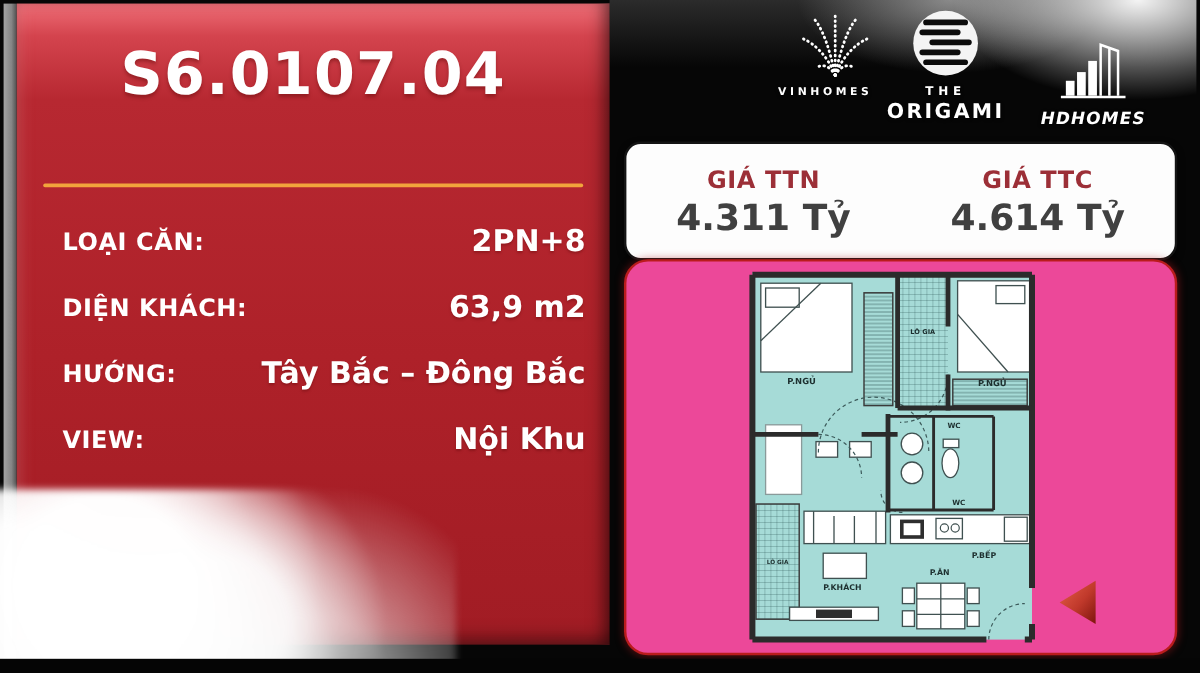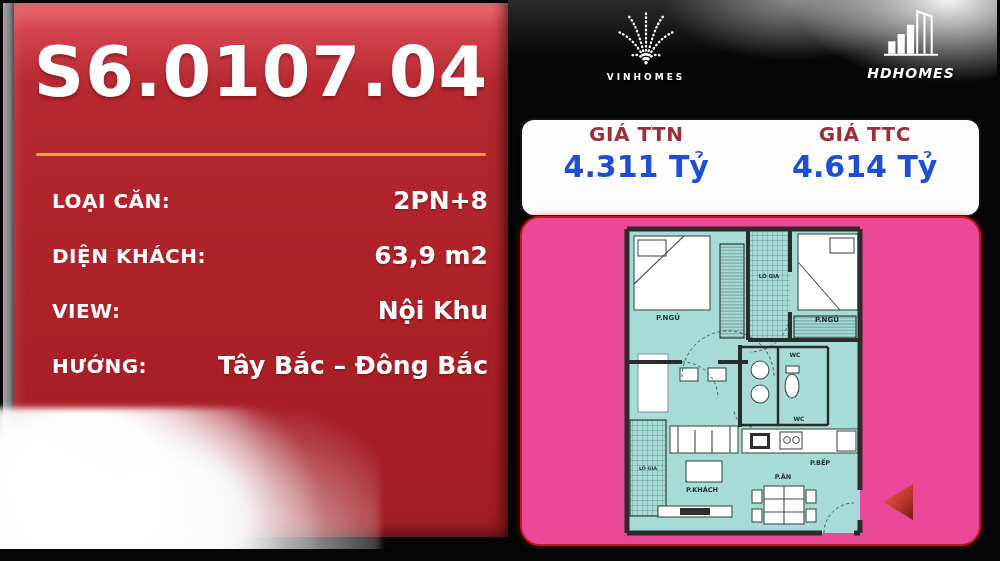--- a/index.html
+++ b/index.html
@@ -10,21 +10,21 @@
   
   .gray-bar{left:3px;top:3px;width:11px;height:554px;
     background:linear-gradient(90deg,#a3a3a3,#858585 60%,#4e4e4e);}
 
   
   .red-panel{left:14px;top:3px;width:494px;height:534px;
     background:linear-gradient(180deg,#ef6e77 0%,#d4444e 5%,#b72831 15%,#ae2129 55%,#a11c24 100%);
     box-shadow:inset -10px 0 14px -6px rgba(0,0,0,.55), inset 0 -12px 16px -8px rgba(0,0,0,.45),
                inset 8px 0 12px -6px rgba(255,150,155,.35);}
   .unit-code{position:absolute;left:0;right:0;top:34px;text-align:center;color:#fff;
-    font-size:70px;font-weight:bold;letter-spacing:1px;line-height:1;
+    font-size:49px;font-weight:bold;letter-spacing:1px;line-height:1;
     text-shadow:0 3px 3px rgba(100,10,10,.45);}
   .gold-line{position:absolute;left:22px;right:22px;top:150px;height:3px;background:#f2a43c;border-radius:2px;}
   .spec-rows{position:absolute;left:38px;right:20px;top:170px;}
   .spec-row{height:55px;display:flex;justify-content:space-between;align-items:center;color:#fff;gap:18px;}
   .spec-label{font-size:20px;font-weight:600;letter-spacing:.5px;}
   .spec-value{font-size:25px;font-weight:800;text-shadow:0 2px 2px rgba(90,10,10,.35);}
 
   
   .cloud{left:-50px;top:408px;width:430px;height:190px;filter:blur(3px);pointer-events:none;
     background:
@@ -36,36 +36,36 @@
 
   
   .smoke{left:508px;top:0;width:489px;height:125px;pointer-events:none;
     background:
       radial-gradient(ellipse 45% 95% at 90% 0%, rgba(255,255,255,.95), rgba(255,255,255,0) 70%),
       radial-gradient(ellipse 40% 75% at 58% 0%, rgba(215,215,215,.55), rgba(255,255,255,0) 65%),
       linear-gradient(180deg, rgba(130,130,130,.30), rgba(0,0,0,0) 45%);}
 
   
   .logo{color:#fff;text-align:center;text-shadow:0 1px 3px rgba(0,0,0,.85);}
-  .logo-vh{left:584px;top:10px;width:124px;}
+  .logo-vh{left:603px;top:10px;width:124px;text-align:right;}
   .logo-or{left:733px;top:8px;width:110px;}
-  .logo-hd{left:856px;top:6px;width:110px;}
+  .logo-hd{left:856px;top:32px;width:110px;}
   .vh-name{font-size:9px;font-weight:bold;letter-spacing:3px;margin-top:2px;}
   .vh-sub{font-family:"Liberation Serif","DejaVu Serif",serif;font-size:17px;font-weight:bold;margin-top:1px;}
   .or-the{font-size:10px;font-weight:bold;letter-spacing:4px;margin-top:3px;}
   .or-name{font-size:17px;font-weight:800;letter-spacing:2px;margin-top:1px;}
   .hd-name{font-size:14px;font-weight:800;font-style:italic;letter-spacing:1px;margin-top:3px;}
 
   
   .price-bar{left:520px;top:118px;width:457px;height:95px;background:#fdfdfd;
     border:2px solid #141414;border-radius:14px;box-shadow:0 2px 5px rgba(0,0,0,.6);
     display:flex;align-items:stretch;}
-  .price-cell{flex:1;display:flex;flex-direction:column;align-items:center;padding-top:2px;}
+  .price-cell{flex:1;display:flex;flex-direction:column;align-items:center;justify-content:center;padding-top:2px;}
   .price-label{font-size:20px;font-weight:bold;color:#9c2f37;letter-spacing:.5px;}
-  .price-value{font-size:30px;font-weight:800;color:#1d4ed8;margin-top:3px;}
+  .price-value{font-size:30px;font-weight:800;color:#404040;margin-top:3px;}
 
   
   .plan-panel{left:520px;top:216px;width:457px;height:326px;background:#ec4899;
     border:2px solid #b91c1c;border-radius:20px;box-shadow:0 0 7px rgba(170,25,30,.55);overflow:hidden;}
   .plan-svg{position:absolute;left:100px;top:2px;}
   .nav-arrow{position:absolute;right:64px;bottom:22px;width:34px;height:40px;cursor:pointer;}
 
   .bottom-strip{left:0;bottom:0;width:1000px;height:12px;background:#050505;}
 </style>
 </head>
@@ -81,26 +81,26 @@
     <div class="spec-rows">
       <div class="spec-row">
         <span class="spec-label">LOẠI CĂN:</span>
         <span class="spec-value">2PN+8</span>
       </div>
       <div class="spec-row">
         <span class="spec-label">DIỆN KHÁCH:</span>
         <span class="spec-value">63,9 m2</span>
       </div>
       <div class="spec-row">
+        <span class="spec-label">HƯỚNG:</span>
+        <span class="spec-value">Tây Bắc – Đông Bắc</span>
+      </div>
+      <div class="spec-row">
         <span class="spec-label">VIEW:</span>
         <span class="spec-value">Nội Khu</span>
-      </div>
-      <div class="spec-row">
-        <span class="spec-label">HƯỚNG:</span>
-        <span class="spec-value">Tây Bắc – Đông Bắc</span>
       </div>
     </div>
   </div>
 
   <div class="abs smoke"></div>
 
   <div class="abs logo logo-vh">
     <svg width="62" height="56" viewBox="0 0 60 55">
       <g stroke="#fff" stroke-width="2.3" stroke-linecap="round" fill="none" stroke-dasharray="0.6 3.4">
         <path d="M30,52 C30,34 30,16 30,3"></path>
@@ -108,20 +108,34 @@
         <path d="M30,52 C34,32 40,14 47,6"></path>
         <path d="M30,52 C24,36 13,26 4,22"></path>
         <path d="M30,52 C36,36 47,26 56,22"></path>
         <path d="M30,52 C26,44 19,42 14,46"></path>
         <path d="M30,52 C34,44 41,42 46,46"></path>
       </g>
     </svg>
     <div class="vh-name">VINHOMES</div>
   </div>
 
+  <div class="abs logo logo-or">
+    <svg width="56" height="56" viewBox="0 0 54 54">
+      <circle cx="27" cy="27" r="26" fill="#f4f4f4"></circle>
+      <g fill="#0c0c0c">
+        <rect x="9" y="8" width="36" height="4.6" rx="2.3"></rect>
+        <rect x="6" y="16" width="33" height="4.6" rx="2.3"></rect>
+        <rect x="14" y="24" width="34" height="4.6" rx="2.3"></rect>
+        <rect x="6" y="32" width="33" height="4.6" rx="2.3"></rect>
+        <rect x="9" y="40" width="36" height="4.6" rx="2.3"></rect>
+      </g>
+    </svg>
+    <div class="or-the">THE</div>
+    <div class="or-name">ORIGAMI</div>
+  </div>
 
   <div class="abs logo logo-hd">
     <svg width="58" height="52" viewBox="0 0 56 50">
       <g fill="#fff">
         <rect x="6" y="34" width="7" height="12"></rect>
         <rect x="15" y="27" width="7" height="19"></rect>
         <rect x="24" y="18" width="7" height="28"></rect>
       </g>
       <g fill="none" stroke="#fff" stroke-width="2">
         <path d="M34,46 V5 L48,10 V46"></path>

